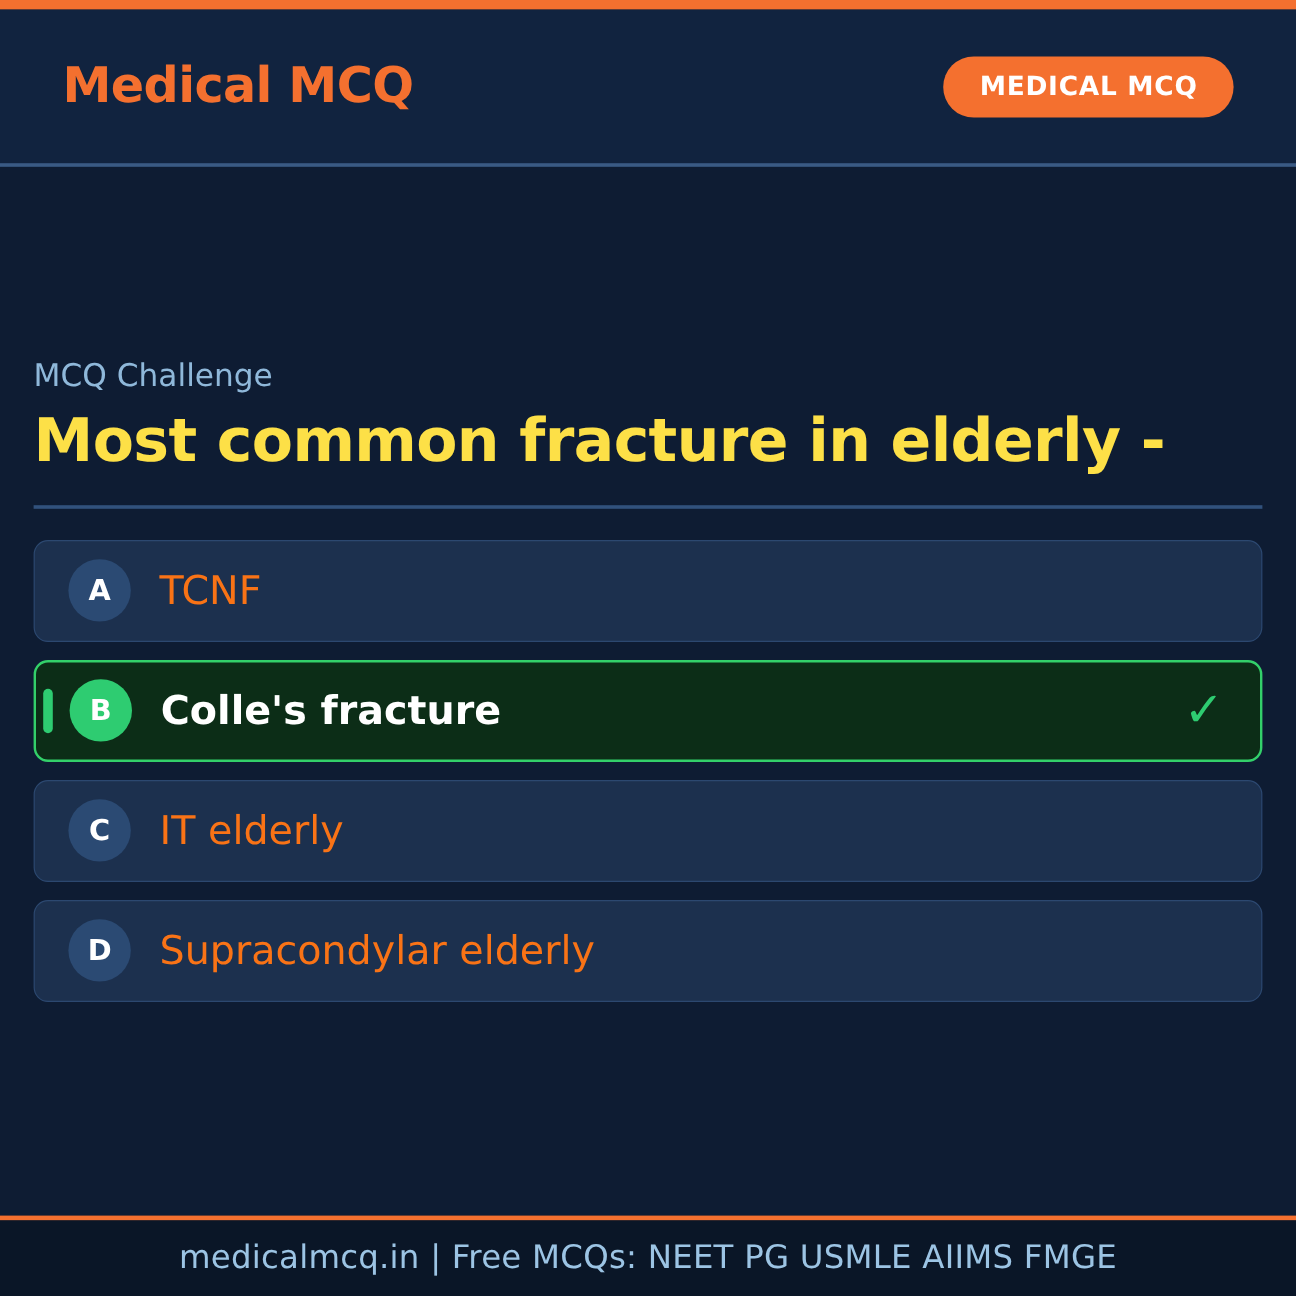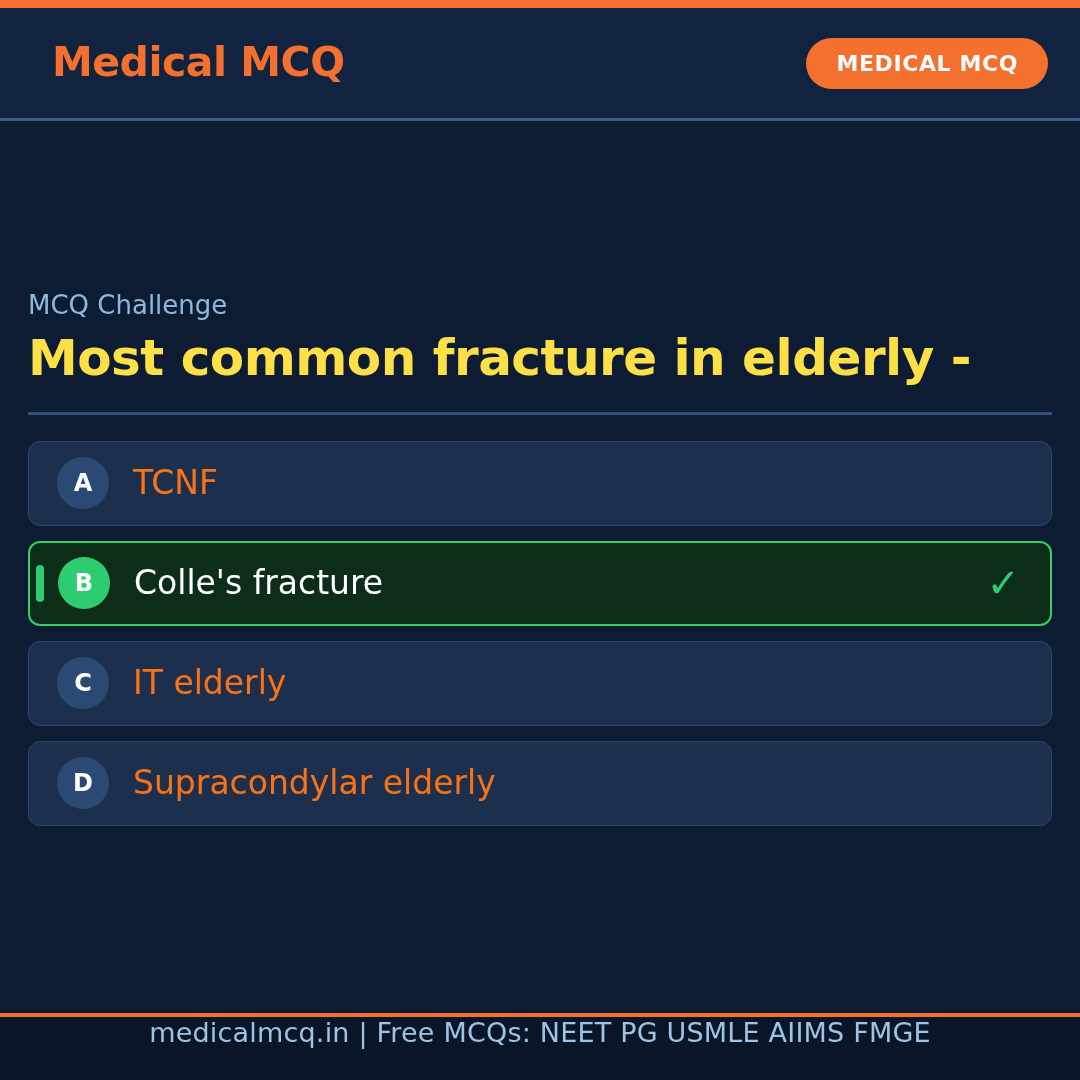--- a/index.html
+++ b/index.html
@@ -28,27 +28,27 @@
   .top-rule {
     height:8px;
     width:100%;
     background:#f4702f;
     flex:0 0 auto;
   }
 
   
   .header {
     flex:0 0 auto;
-    height:113px;
+    height:131px;
     background:#11233f;
     border-bottom:3px solid #3a5a84;
     display:flex;
     align-items:center;
     justify-content:space-between;
-    padding:0 32px 0 52px;
+    padding:0 52px 0 52px;
     position:relative;
   }
 
   .brand-block { display:flex; flex-direction:column; justify-content:center; }
 
   .brand-title {
     color:#f4702f;
     font-size:41px;
     font-weight:bold;
     line-height:1.05;
@@ -156,21 +156,21 @@
     opacity:0;
     flex:0 0 auto;
   }
 
   
   .option.correct {
     background:#0c2d17;
     border:2px solid #33d06a;
   }
   .option.correct .badge { background:#2ecc71; }
-  .option.correct .otext { color:#ffffff; }
+  .option.correct .otext { color:#ffffff;font-weight:bold; }
   .option.correct .tick { opacity:1; }
 
   .option.correct .accent {
     position:absolute;
     left:6px;
     top:22px;
     bottom:22px;
     width:8px;
     border-radius:4px;
     background:#2ecc71;
@@ -182,20 +182,21 @@
     width:100%;
     background:#f4702f;
     flex:0 0 auto;
   }
 
   .footer {
     flex:0 0 auto;
     height:63px;
     background:#0a1627;
     display:flex;
+    align-items:center;
     justify-content:center;
   }
 
   .footer-text {
     color:#9cc4e4;
     font-size:27px;
     letter-spacing:0.2px;
     white-space:nowrap;
   }
 </style>

